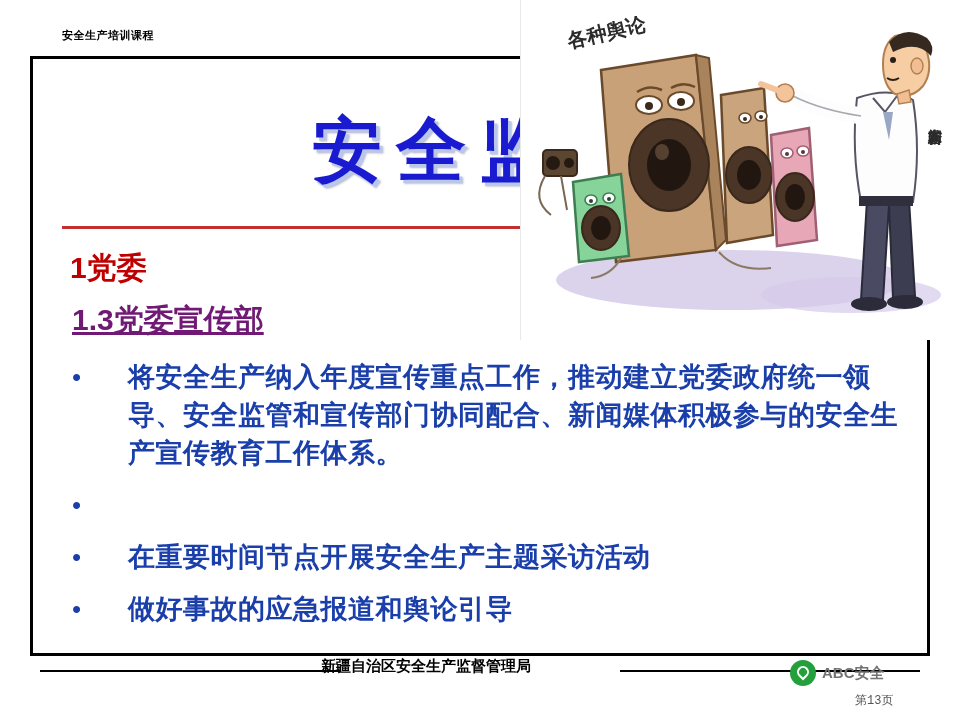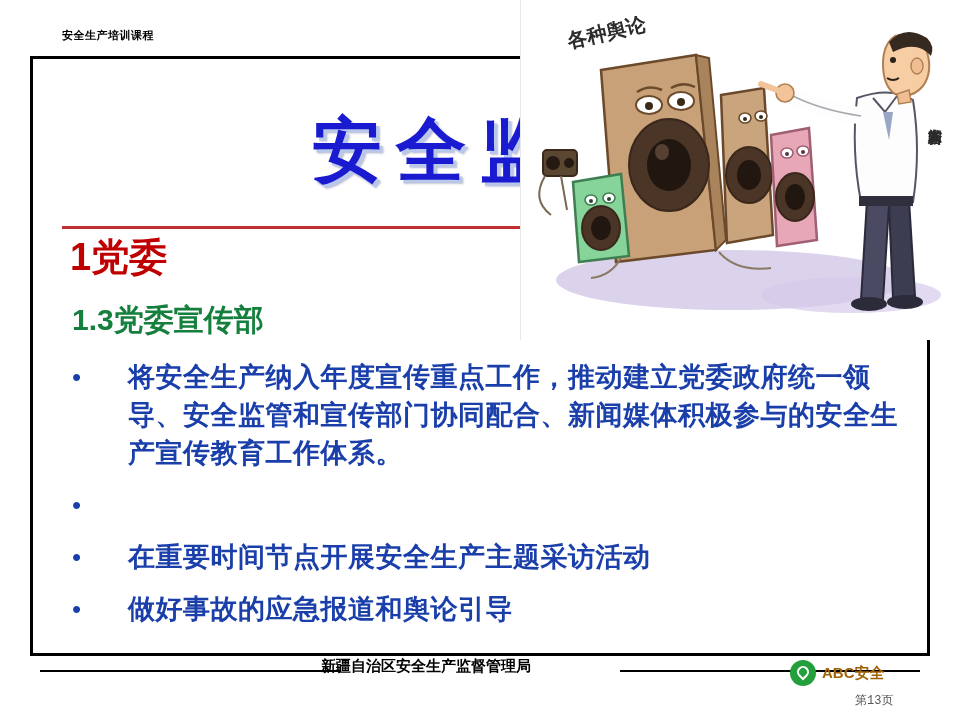--- a/index.html
+++ b/index.html
@@ -68,35 +68,36 @@
     left: 62px;
     top: 226px;
     width: 600px;
     height: 3px;
     background: #c03030;
   }
   
   .sec1 {
     position: absolute;
     left: 70px;
-    top: 232px;
-    font-size: 38px;
+    top: 248px;
+    font-size: 30px;
     font-weight: bold;
     color: #c00000;
     white-space: nowrap;
   }
   .sec1 .num { color: #c00000; }
   .sec13 {
     position: absolute;
     left: 72px;
     top: 300px;
     font-size: 30px;
     font-weight: bold;
-    color: #15803d;
-    white-space: nowrap;
+    color: #701a75;
+    white-space: nowrap;
+    text-decoration: underline;
   }
   
   .bullets {
     position: absolute;
     left: 66px;
     top: 358px;
     width: 860px;
   }
   .bullet {
     position: relative;
@@ -195,21 +196,21 @@
     width: 12px;
     height: 12px;
     border: 2px solid #ffffff;
     border-radius: 50% 50% 50% 0;
     transform: rotate(-45deg);
     box-sizing: border-box;
   }
   .wm-text {
     font-size: 15px;
     font-weight: bold;
-    color: #a16207;
+    color: #737373;
     white-space: nowrap;
   }
 </style>
 </head>
 <body>
 
 <div class="slide">
 
   <div class="header-title">安全生产培训课程</div>
   <div class="header-rule"></div>

